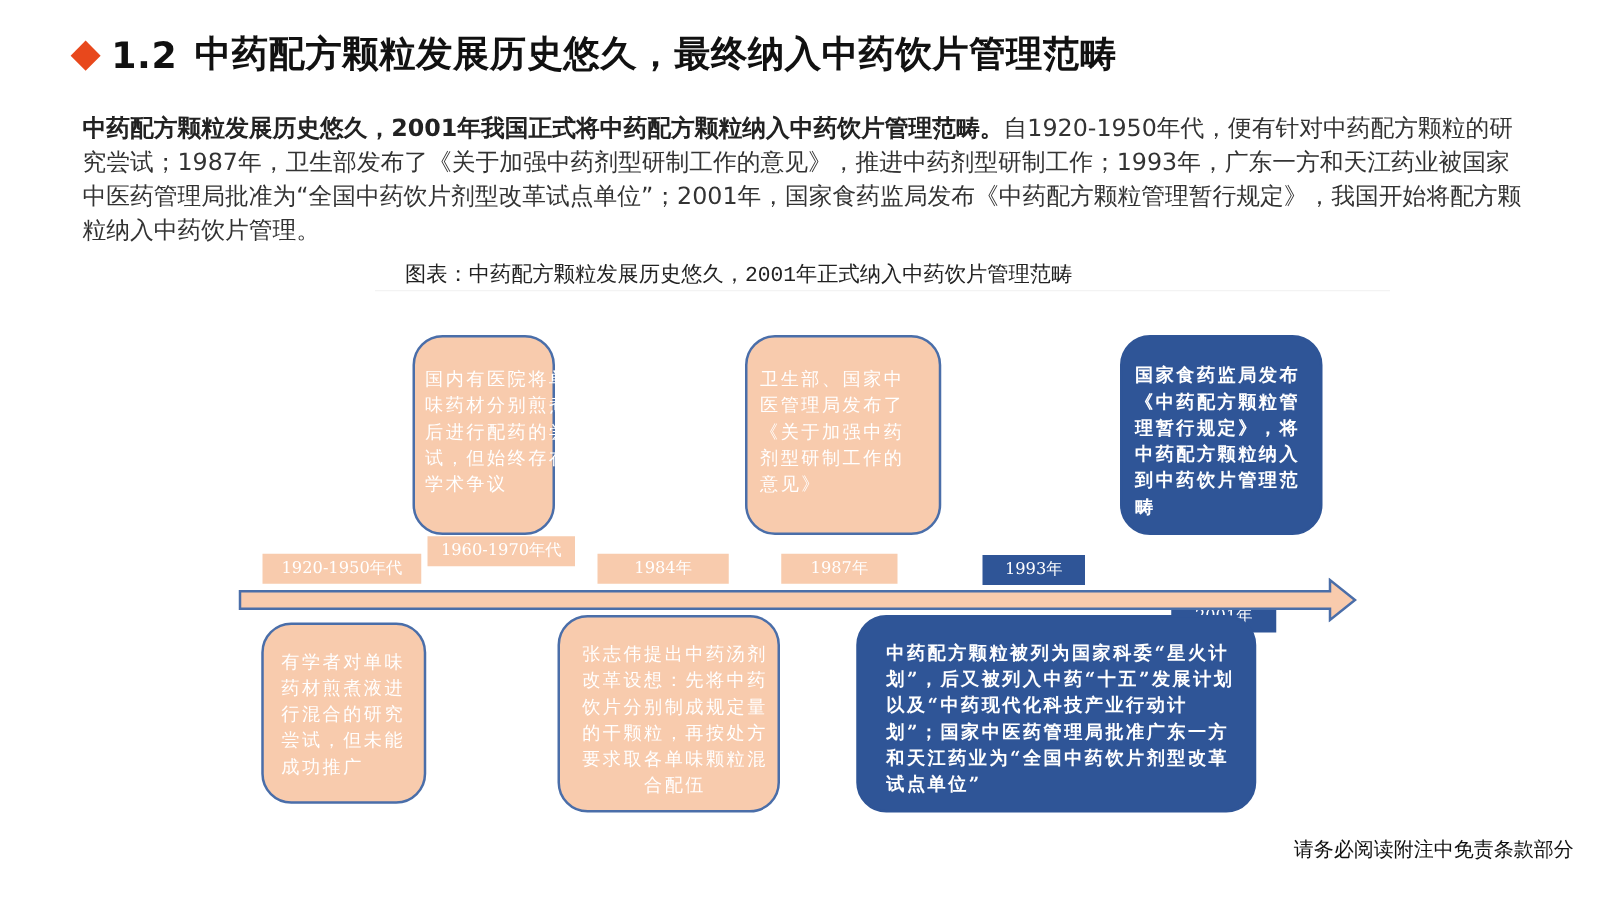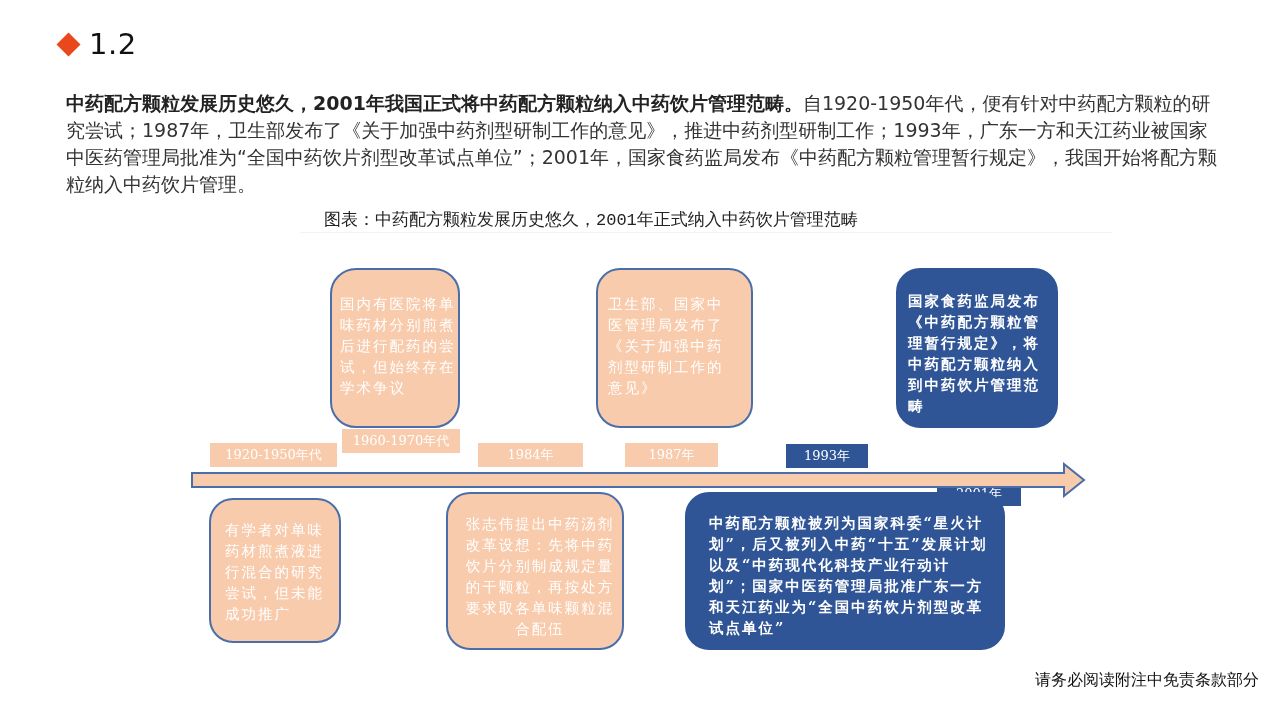--- a/index.html
+++ b/index.html
@@ -11,21 +11,21 @@
   }
   .title-row {
     position: absolute; left: 54px; top: 22px; height: 44px;
     display: flex; align-items: center;
   }
   .diamond {
     width: 17px; height: 17px; background: #e8481c;
     transform: rotate(45deg); margin: 0 12px 0 6px;
   }
   .title-text {
-    font-size: 29px; font-weight: normal; color: #111; letter-spacing: 0.5px;
+    font-size: 29px; font-weight: bold; color: #111; letter-spacing: 0.5px;
     white-space: nowrap;
   }
   .title-num { margin-right: 14px; }
   .intro {
     position: absolute; left: 66px; top: 90px; width: 1160px;
     font-size: 19px; line-height: 27px; color: #333;
   }
   .intro b { color: #222; }
   .caption {
     position: absolute; left: 324px; top: 208px;
@@ -56,28 +56,29 @@
   .faint-line {
     position: absolute; left: 300px; top: 232px; width: 812px; height: 1px; background: #f3f3f3;
   }
 </style>
 </head>
 <body>
 
 <div class="title-row">
   <div class="diamond"></div>
   <span class="title-text title-num">1.2</span>
+  <span class="title-text">中药配方颗粒发展历史悠久，最终纳入中药饮片管理范畴</span>
 </div>
 
 <div class="intro"><b>中药配方颗粒发展历史悠久，2001年我国正式将中药配方颗粒纳入中药饮片管理范畴。</b><span>自1920-1950年代，便有针对中药配方颗粒的研究尝试；1987年，卫生部发布了《关于加强中药剂型研制工作的意见》，推进中药剂型研制工作；1993年，广东一方和天江药业被国家中医药管理局批准为“全国中药饮片剂型改革试点单位”；2001年，国家食药监局发布《中药配方颗粒管理暂行规定》，我国开始将配方颗粒纳入中药饮片管理。</span></div>
 
 <div class="caption">图表：中药配方颗粒发展历史悠久，2001年正式纳入中药饮片管理范畴</div>
 <div class="faint-line"></div>
 
-<div class="box pink" style="left:330px; top:268px; width:130px; height:160px;border-radius:26px;">
+<div class="box pink" style="left:330px; top:268px; width:114px; height:160px;">
   <div class="txt" style="left:8px; top:24px; width:118px;">国内有医院将单味药材分别煎煮后进行配药的尝试，但始终存在学术争议</div>
 </div>
 <div class="box pink" style="left:596px; top:268px; width:157px; height:160px;">
   <div class="txt" style="left:10px; top:24px; width:120px;">卫生部、国家中医管理局发布了《关于加强中药剂型研制工作的意见》</div>
 </div>
 <div class="box blue" style="left:896px; top:268px; width:162px; height:160px;">
   <div class="txt" style="left:10px; top:20px; width:146px;">国家食药监局发布《中药配方颗粒管理暂行规定》，将中药配方颗粒纳入到中药饮片管理范畴</div>
 </div>
 
 <div class="label pink" style="left:210px; top:443px; width:127px;">1920-1950年代</div>

